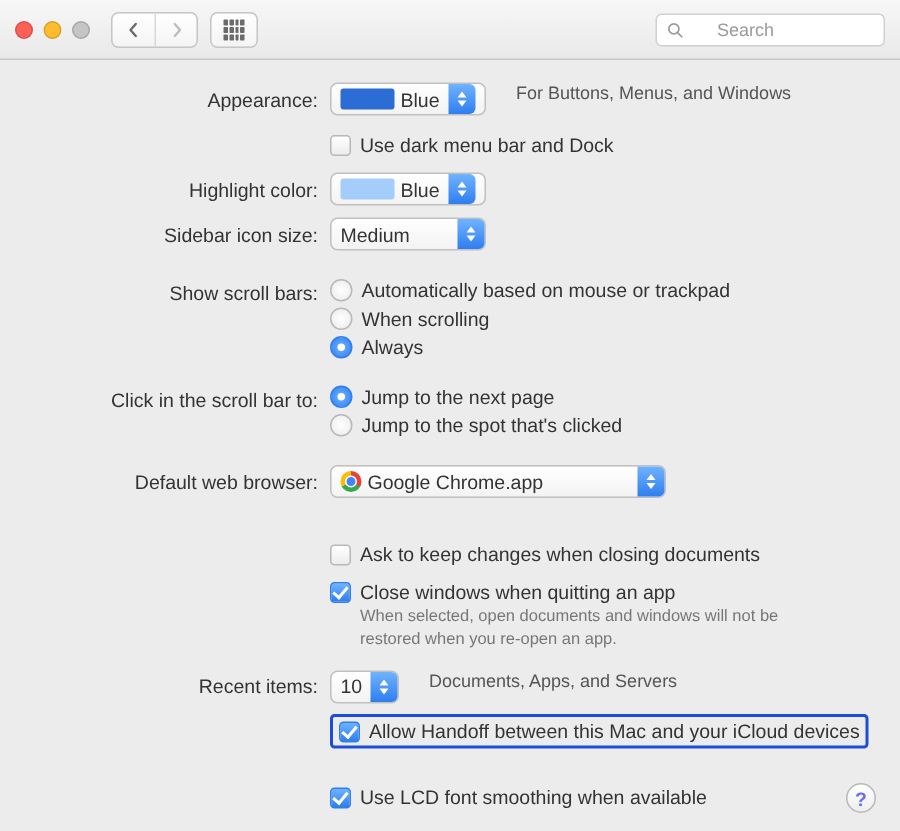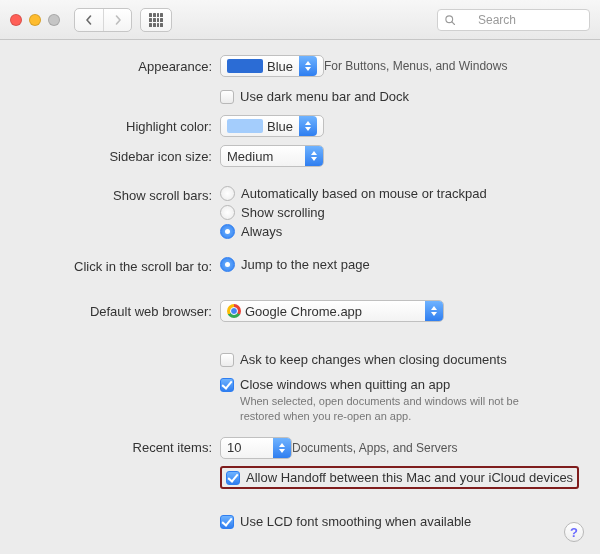--- a/index.html
+++ b/index.html
@@ -53,21 +53,21 @@
     background:#fff; display:flex; align-items:center; padding:0 6px; gap:20px;
     color:#9a9a9a;
   }
   .search input { border:none; outline:none; width:100%; font-size:12px; color:#333; background:transparent;}
   .search input::placeholder{color:#9a9a9a;}
   .search svg { width:12px; height:12px; flex:0 0 auto;}
   
   .content { padding:14px 20px 14px 20px; }
   .row { display:flex; align-items:center; margin-bottom:6px; min-height:24px;}
   .lbl { width:200px; text-align:right; padding-right:8px; color:#333; }
-  .ctrls { flex:1; display:flex; align-items:center; gap:0; flex-wrap:wrap;}
+  .ctrls { flex:1; display:flex; gap:20px; flex-wrap:wrap;}
   .hr { height:12px; }
   
   .sel {
     height:22px; border:1px solid #c0c0c0; border-radius:5px;
     background:linear-gradient(#ffffff,#f3f3f3);
     display:flex; align-items:center; padding:0 0 0 6px;
     position:relative; font-size:13px; color:#333;
   }
   .sel .stepper {
     width:18px; align-self:stretch; margin-left:6px;
@@ -111,21 +111,21 @@
     content:""; position:absolute; left:3px; top:0px;
     width:4px; height:8px; border:solid #fff; border-width:0 2px 2px 0;
     transform:rotate(40deg);
   }
   .chrome-ico{
     width:14px; height:14px; border-radius:50%;
     background:conic-gradient(#ea4335 0 120deg,#34a853 120deg 240deg,#fbbc05 240deg 360deg);
     position:relative; margin-right:4px;
   }
   .chrome-ico::after{content:""; position:absolute; inset:3px; background:#4285f4; border:1.5px solid #fff; border-radius:50%;}
-  .highlight-box{ border:2px solid #7f1d1d; border-radius:3px; padding:2px 4px; display:inline-flex;}
+  .highlight-box{ border:2px solid #1d4ed8; border-radius:3px; padding:2px 4px; display:inline-flex;}
   .help {
     position:absolute; bottom:12px; right:16px;
     width:20px; height:20px; border-radius:50%;
     border:1px solid #b8b8b8; background:linear-gradient(#fff,#eee);
     display:flex; align-items:center; justify-content:center;
     color:#6a6aff; font-weight:600; font-size:13px;
   }
 </style>
 </head>
 <body>
@@ -231,39 +231,43 @@
   <div class="row" style="align-items:flex-start">
     <div class="lbl" style="padding-top:2px">Show scroll bars:</div>
     <div class="ctrls">
       <div class="radio-col">
         <label class="radio">
           <span class="rad"></span>
           <span>Automatically based on mouse or trackpad</span>
         </label>
         <label class="radio">
           <span class="rad"></span>
-          <span>Show scrolling</span>
+          <span>When scrolling</span>
         </label>
         <label class="radio">
           <span class="rad checked"></span>
           <span>Always</span>
         </label>
       </div>
     </div>
   </div>
 
   <div class="hr"></div>
 
   <div class="row" style="align-items:flex-start">
     <div class="lbl" style="padding-top:2px">Click in the scroll bar to:</div>
     <div class="ctrls">
       <div class="radio-col">
         <label class="radio">
           <span class="rad checked"></span>
           <span>Jump to the next page</span>
+        </label>
+        <label class="radio">
+          <span class="rad"></span>
+          <span>Jump to the spot that's clicked</span>
         </label>
       </div>
     </div>
   </div>
 
   <div class="hr"></div>
 
   <div class="row">
     <div class="lbl">Default web browser:</div>
     <div class="ctrls">
@@ -298,21 +302,21 @@
       </label>
       <div class="subhint" style="padding-left:20px; max-width:320px;">When selected, open documents and windows will not be restored when you re-open an app.</div>
     </div>
   </div>
 
   <div class="hr" style="height:6px"></div>
 
   <div class="row">
     <div class="lbl">Recent items:</div>
     <div class="ctrls">
-      <div class="sel" style="width:72px">
+      <div class="sel" style="width:46px">
         <span>10</span>
         <div class="stepper" style="margin-left:auto">
             <div class="tri-up"></div>
             <div class="tri-down"></div>
           </div>
       </div>
       <span class="hint">Documents, Apps, and Servers</span>
     </div>
   </div>
 

